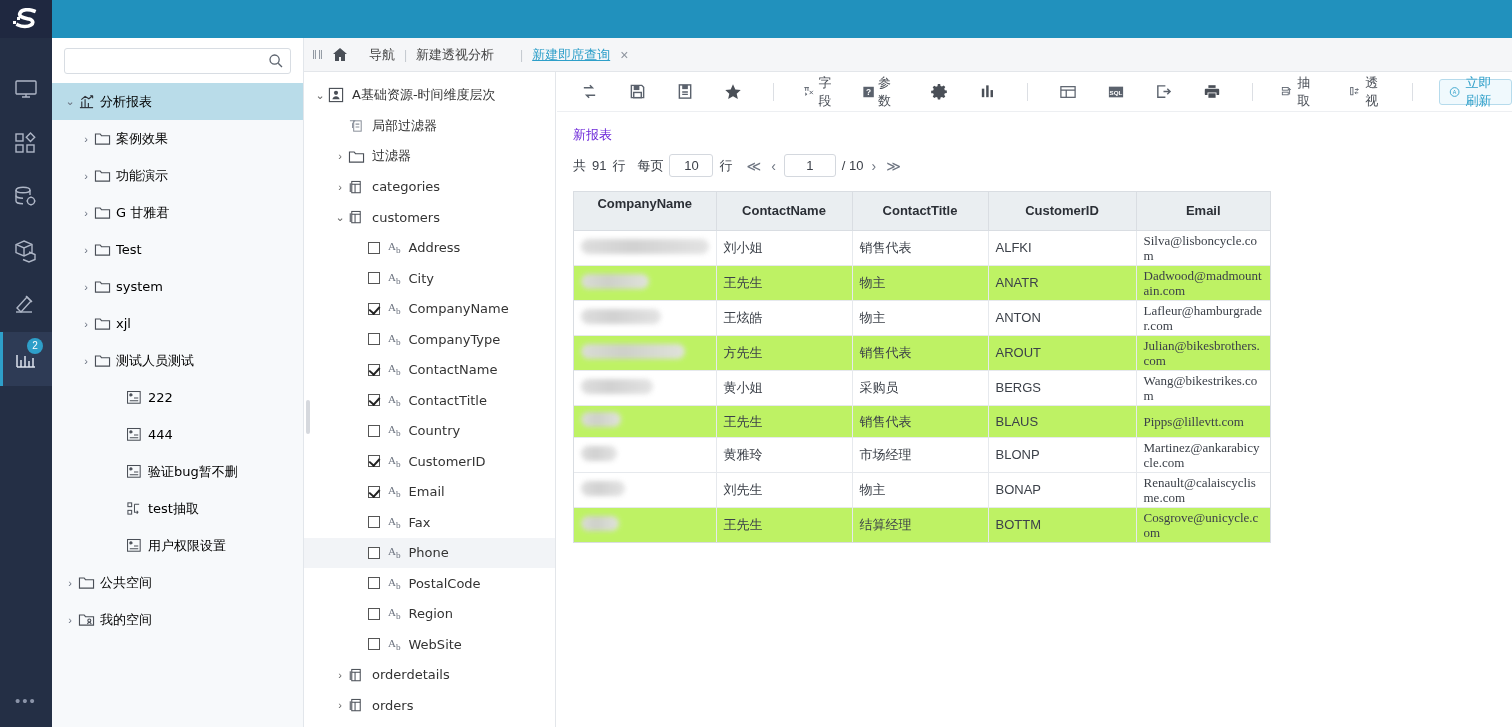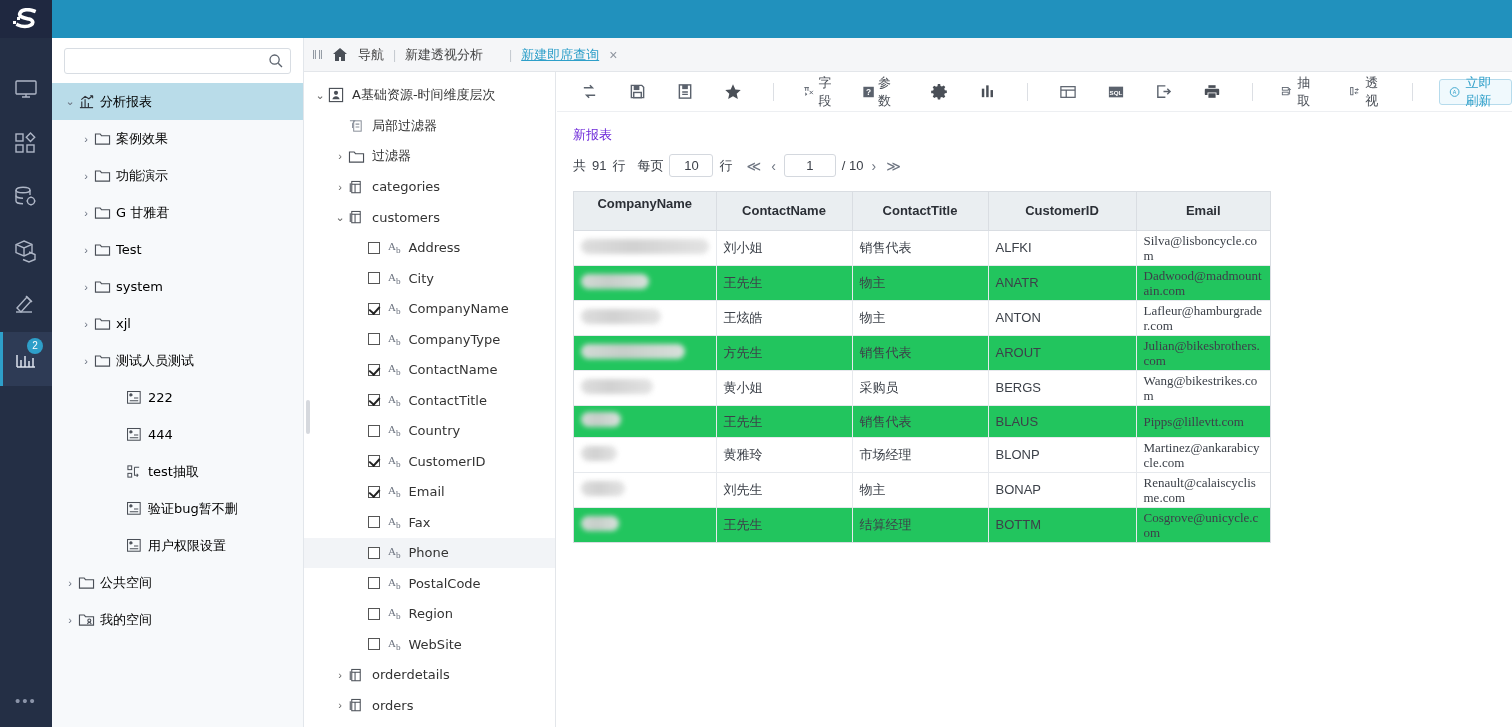--- a/index.html
+++ b/index.html
@@ -93,21 +93,21 @@
   .lvl3 { padding-left: 58px; }
 
   
   .crumbbar {
     position: absolute; left: 304px; top: 38px; right: 0; height: 34px;
     background: #f5f6f8; border-bottom: 1px solid #e3e6ea;
     display: flex; align-items: center; padding-left: 8px;
   }
   .grip { color: #8d949e; letter-spacing: 1px; font-size: 12px; margin-right: 8px; cursor: pointer; }
   .crumb {
-    display: flex; align-items: center; gap: 10px;
+    display: flex; align-items: center; gap: 21px;
     font-size: 13px; color: #444; cursor: pointer;
   }
   .crumb-sep { color: #c2c7ce; margin: 0 9px; font-size: 12px; }
   .crumb.active { color: #2e9fc9; }
   .crumb-close {
     margin-left: 10px; color: #8d949e; font-size: 14px; cursor: pointer;
   }
 
   
   .dspanel {
@@ -198,21 +198,21 @@
   table.grid th.c0 { vertical-align: top; padding-top: 4px; }
   table.grid td {
     border-right: 1px solid #e6e9ed; border-bottom: 1px solid #e6e9ed;
     font-size: 13px; color: #3c4149; height: 32px;
     padding: 2px 7px; vertical-align: middle;
     overflow: hidden; line-height: 15px;
     word-break: break-all;
     margin-top: 48px;
   }
   table.grid td:last-child { border-right: 0; font-family: Liberation Serif, serif; }
-  table.grid tr.alt td { background: #22c55e; }
+  table.grid tr.alt td { background: #bef264; }
   table.grid tr:last-child td { border-bottom: 0; }
   .redact {
     display: inline-block; height: 15px; border-radius: 8px;
     background: linear-gradient(90deg,#dcdcdc,#cfcfcf 40%,#e2e2e2);
     filter: blur(2.4px); opacity: .95;
   }
   .cn { font-family: "DejaVu Sans", "Liberation Sans", sans-serif; }
 </style>
 </head>
 <body>
@@ -385,37 +385,37 @@
               <path d="M4 5.2a1.2 1.2 0 102.4 0 1.2 1.2 0 00-2.4 0z" fill="#4a4f57"></path>
               <path d="M4 11.4h9M8.5 8.6h4.5"></path>
             </svg>
           </span>
           <span class="tree-label cn">444</span>
         </div>
         <div class="tree-row lvl3">
           <span class="tw"></span>
           <span class="tree-ico">
             <svg width="16" height="15" viewBox="0 0 17 16" fill="none" stroke="#4a4f57" stroke-width="1.1">
+              <rect x="1.6" y="1.6" width="13.5" height="12.5"></rect>
+              <path d="M4 5.2a1.2 1.2 0 102.4 0 1.2 1.2 0 00-2.4 0z" fill="#4a4f57"></path>
+              <path d="M4 11.4h9M8.5 8.6h4.5"></path>
+            </svg>
+          </span>
+          <span class="tree-label cn">验证bug暂不删</span>
+        </div>
+        <div class="tree-row lvl3">
+          <span class="tw"></span>
+          <span class="tree-ico">
+            <svg width="16" height="15" viewBox="0 0 17 16" fill="none" stroke="#4a4f57" stroke-width="1.1">
               <rect x="2" y="2" width="4" height="4"></rect>
               <rect x="2" y="10" width="4" height="4"></rect>
               <path d="M9 3.5h5M9 3.5v8.5h4M13 12l-1.6-1.6M13 12l-1.6 1.6"></path>
             </svg>
           </span>
           <span class="tree-label cn">test抽取</span>
-        </div>
-        <div class="tree-row lvl3">
-          <span class="tw"></span>
-          <span class="tree-ico">
-            <svg width="16" height="15" viewBox="0 0 17 16" fill="none" stroke="#4a4f57" stroke-width="1.1">
-              <rect x="1.6" y="1.6" width="13.5" height="12.5"></rect>
-              <path d="M4 5.2a1.2 1.2 0 102.4 0 1.2 1.2 0 00-2.4 0z" fill="#4a4f57"></path>
-              <path d="M4 11.4h9M8.5 8.6h4.5"></path>
-            </svg>
-          </span>
-          <span class="tree-label cn">验证bug暂不删</span>
         </div>
         <div class="tree-row lvl3">
           <span class="tw"></span>
           <span class="tree-ico">
             <svg width="16" height="15" viewBox="0 0 17 16" fill="none" stroke="#4a4f57" stroke-width="1.1">
               <rect x="1.6" y="1.6" width="13.5" height="12.5"></rect>
               <path d="M4 5.2a1.2 1.2 0 102.4 0 1.2 1.2 0 00-2.4 0z" fill="#4a4f57"></path>
               <path d="M4 11.4h9M8.5 8.6h4.5"></path>
             </svg>
           </span>

